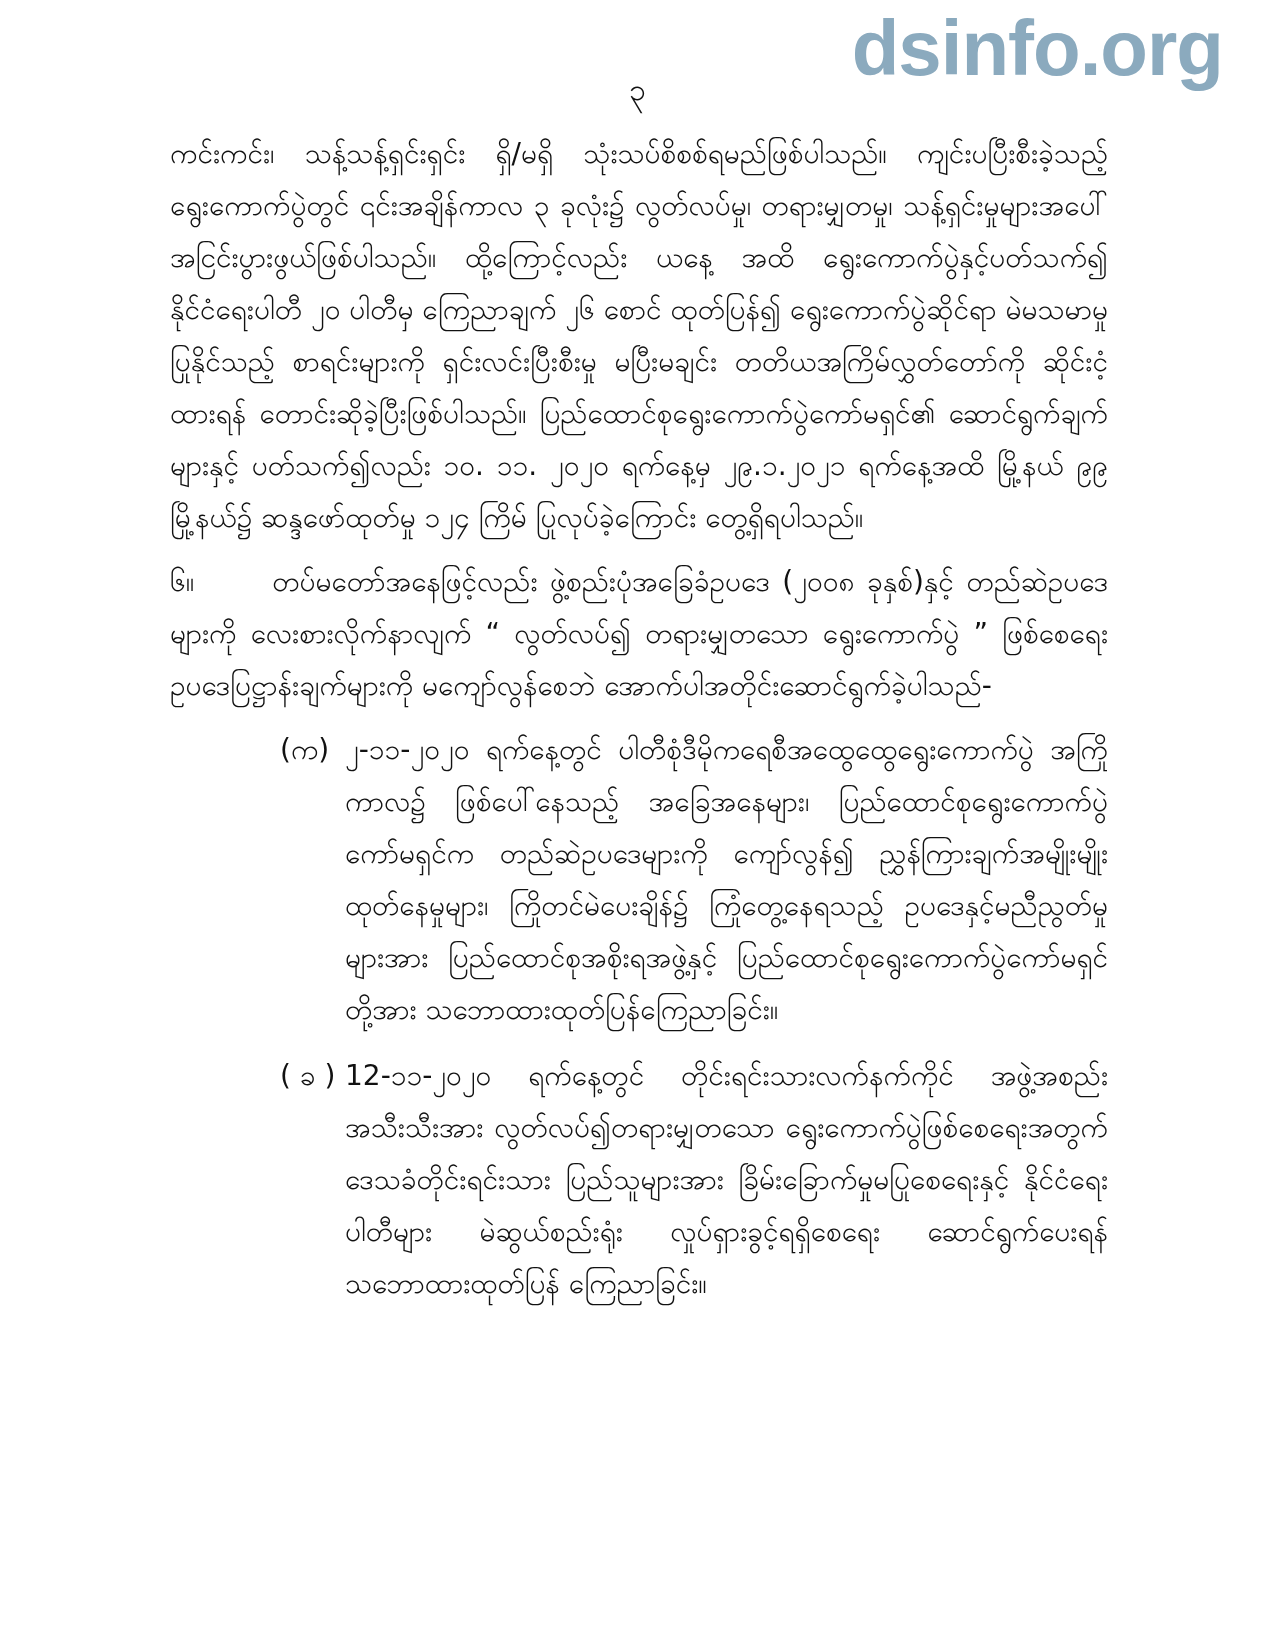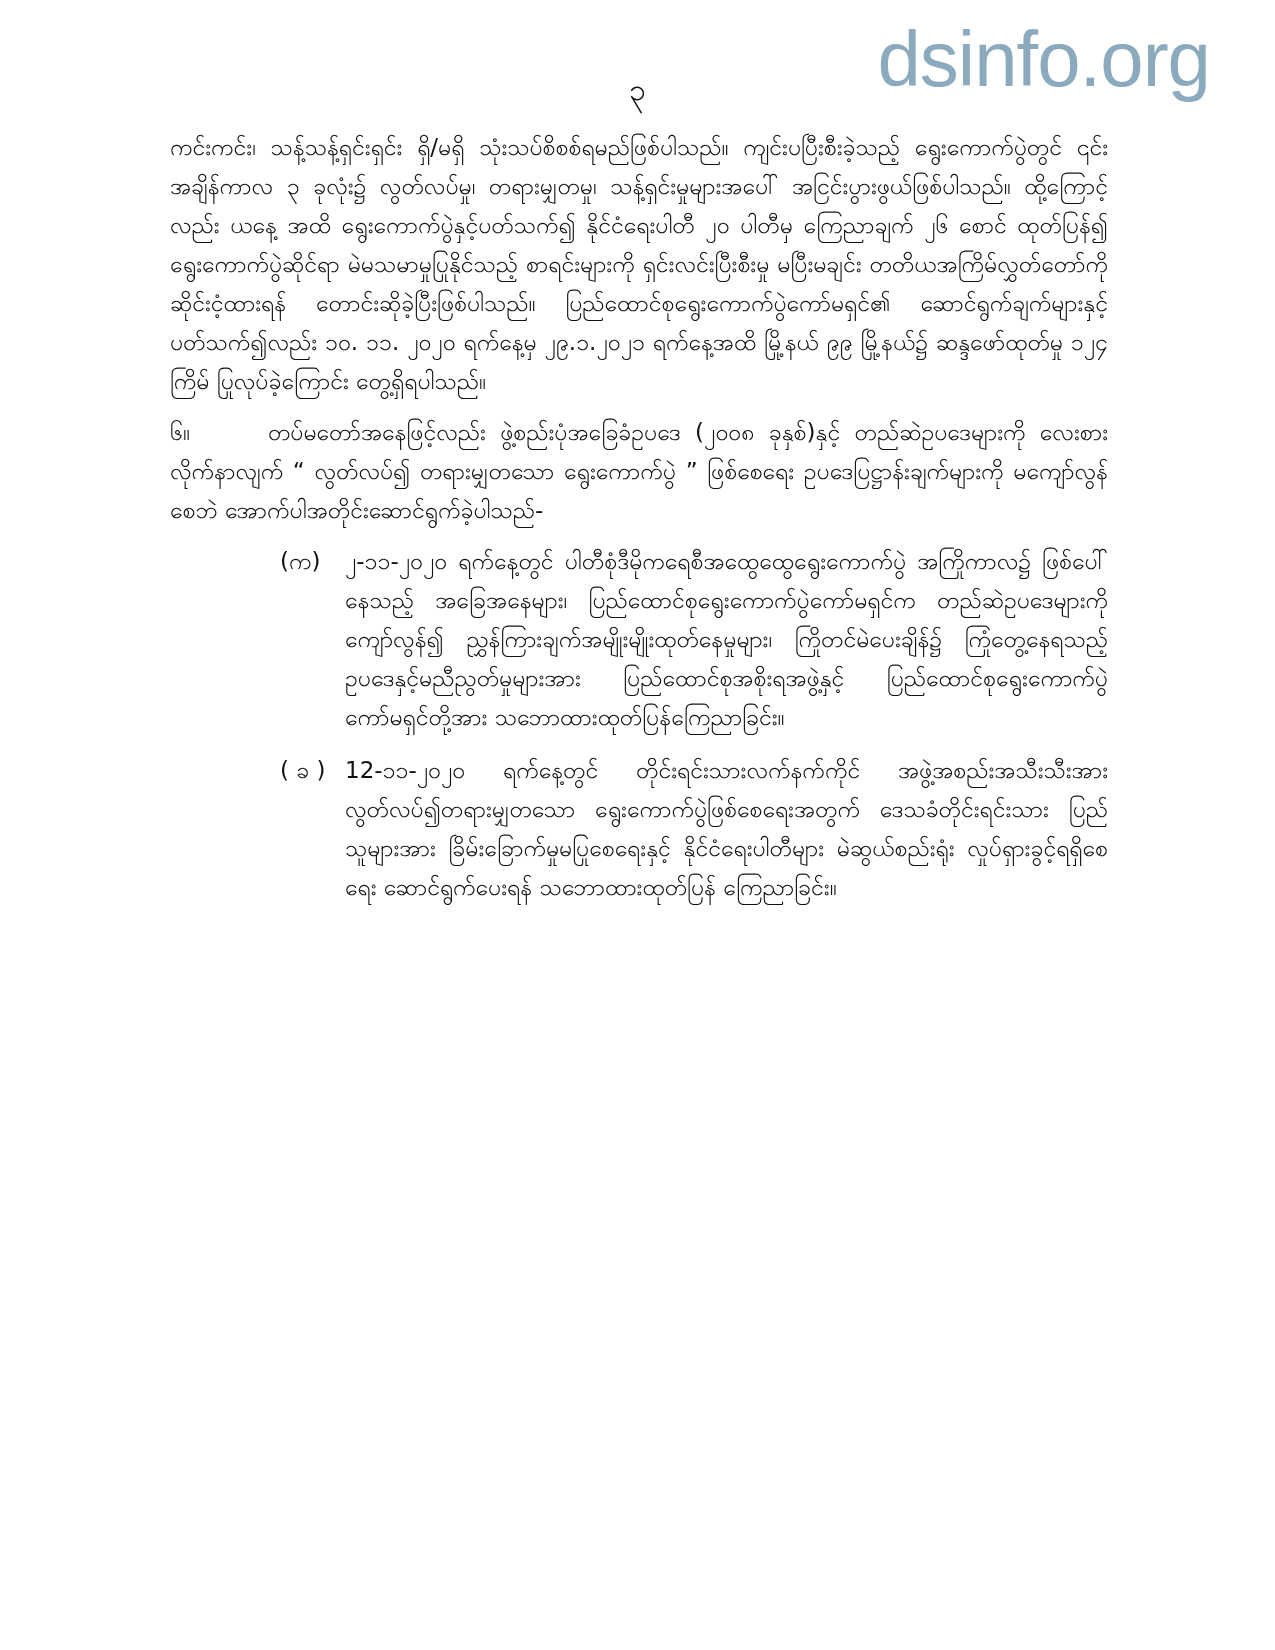--- a/index.html
+++ b/index.html
@@ -12,45 +12,44 @@
     width: 1275px;
     height: 1650px;
     background: #ffffff;
     overflow: hidden;
     font-family: "DejaVu Sans", sans-serif;
     color: #111111;
   }
   .watermark {
     position: absolute;
     top: 8px;
-    right: 65px;
+    right: 52px;
     font-family: "Liberation Sans", sans-serif;
     font-size: 78px;
     line-height: 1.05;
-    font-weight: 400;
+    font-weight: 700;
     letter-spacing: -1px;
     user-select: none;
-    margin-top: 11px;
   }
   .page-number {
     position: absolute;
     top: 68px;
     left: 0;
     right: 0;
     text-align: center;
     font-size: 30px;
     line-height: 44px;
   }
   .content {
     position: absolute;
     top: 128px;
     left: 170px;
     width: 938px;
-    font-size: 23px;
-    line-height: 39px;
+    font-size: 28px;
+    line-height: 52px;
     text-align: justify;
     text-justify: inter-word;
   }
   .para {
     margin: 0 0 12px 0;
   }
   .para-num {
     display: inline-block;
   }
   .tab-spacer {

